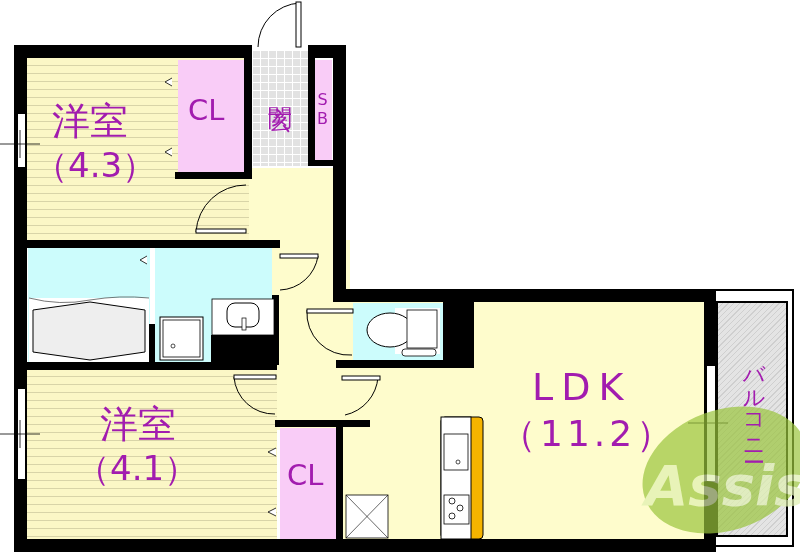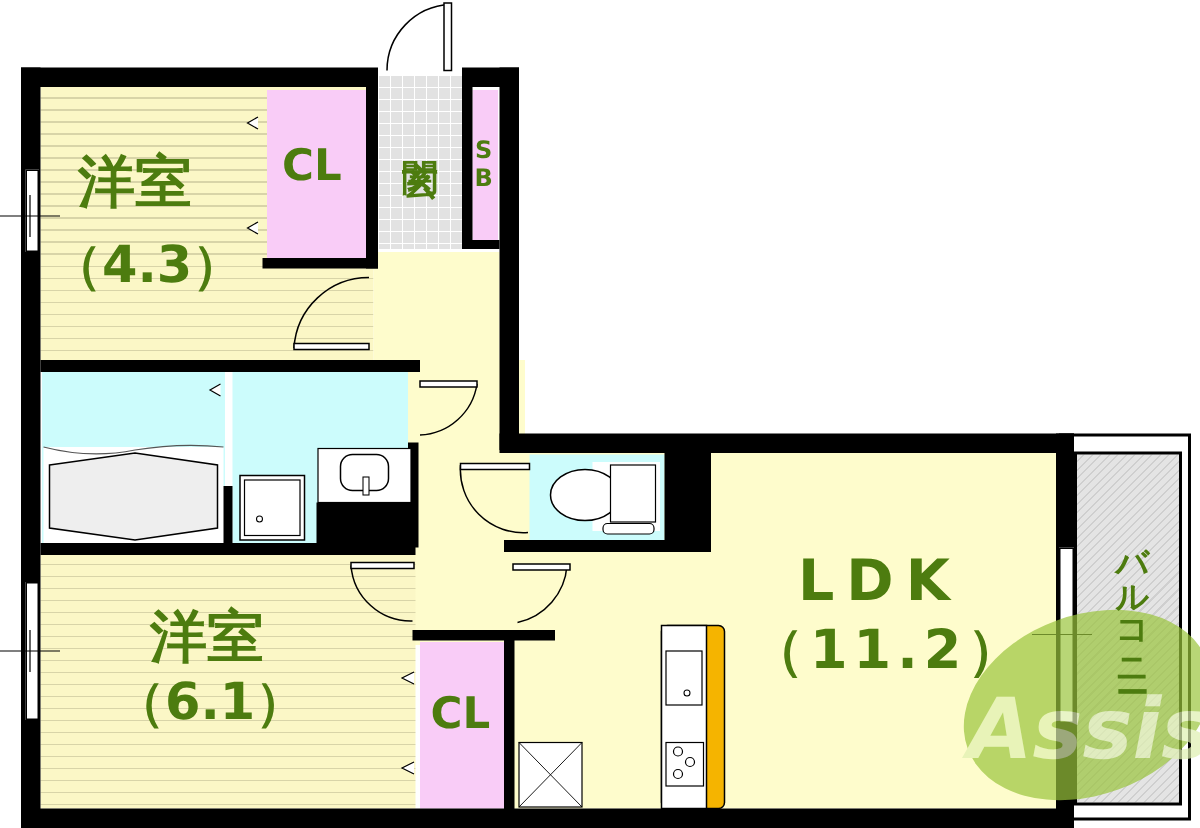--- a/index.html
+++ b/index.html
@@ -1,20 +1,20 @@
 <!DOCTYPE html>
 <html><head>
 <meta charset="utf-8">
 <style>
   html,body{margin:0;padding:0;background:#fff;}
   body{width:800px;height:552px;position:relative;overflow:hidden;font-family:"DejaVu Sans","Liberation Sans",sans-serif;}
   .abs{position:absolute;}
   .wall{position:absolute;background:#000;}
   .room{position:absolute;}
-  .label{position:absolute;color:#4d7c0f;text-align:center;line-height:1.05;font-family:"DejaVu Sans",sans-serif;font-weight:bold;}
+  .label{position:absolute;color:#a21caf;text-align:center;line-height:1.05;font-family:"DejaVu Sans",sans-serif;}
   .yellow{background:#fefccc;}
   .striped{background:repeating-linear-gradient(180deg,#fbf7c6 0px,#fbf7c6 7px,#d8d4a8 7px,#d8d4a8 8px);}
   .pink{background:#f9ccf7;}
   .blue{background:#ccfcfc;}
   .tile{background-color:#e2e2e2;background-image:linear-gradient(#fff 1px,transparent 1px),linear-gradient(90deg,#fff 1px,transparent 1px);background-size:8px 8px;}
   .hatch{background:repeating-linear-gradient(135deg,#e4e4e4 0px,#e4e4e4 3px,#cfcfcf 3px,#cfcfcf 4px);}
   svg{position:absolute;left:0;top:0;}
 </style>
 </head>
 <body>
@@ -129,22 +129,22 @@
   <path d="M0,434 L40,434 M20,420 L20,448" stroke="#000" stroke-width="0.8"></path>
   <path d="M688,423 L728,423" stroke="#000" stroke-width="0.8"></path>
 
   <g opacity="0.7">
     <ellipse cx="725" cy="470" rx="85" ry="60" fill="#9bc53d" transform="rotate(-20 725 470)"></ellipse>
     <text x="645" y="505" font-family="DejaVu Sans, sans-serif" font-weight="bold" font-style="italic" font-size="56" fill="#dff0b0">Assist</text>
   </g>
 </svg>
 
 <div class="label" style="left:52px;top:102px;font-size:38px;">洋室</div>
-<div class="label" style="left:34px;top:160px;font-size:34px;">（4.3）</div>
+<div class="label" style="left:34px;top:148px;font-size:34px;">（4.3）</div>
 <div class="label" style="left:188px;top:95px;font-size:29px;">CL</div>
 <div class="label" style="left:266px;top:88px;font-size:24px;width:26px;writing-mode:vertical-rl;">玄関</div>
 <div class="label" style="left:316px;top:90px;font-size:16px;width:14px;writing-mode:vertical-rl;text-orientation:upright;">SB</div>
 <div class="label" style="left:100px;top:405px;font-size:38px;">洋室</div>
-<div class="label" style="left:76px;top:451px;font-size:34px;">（6.1）</div>
+<div class="label" style="left:76px;top:451px;font-size:34px;">（4.1）</div>
 <div class="label" style="left:287px;top:460px;font-size:29px;">CL</div>
 <div class="label" style="left:532px;top:368px;font-size:38px;letter-spacing:8px;">LDK</div>
 <div class="label" style="left:500px;top:415px;font-size:36px;letter-spacing:4px;text-align:center;">（11.2）</div>
 <div class="label" style="left:736px;top:350px;font-size:22px;width:30px;writing-mode:vertical-rl;">バルコニー</div>
 
 </body></html>

